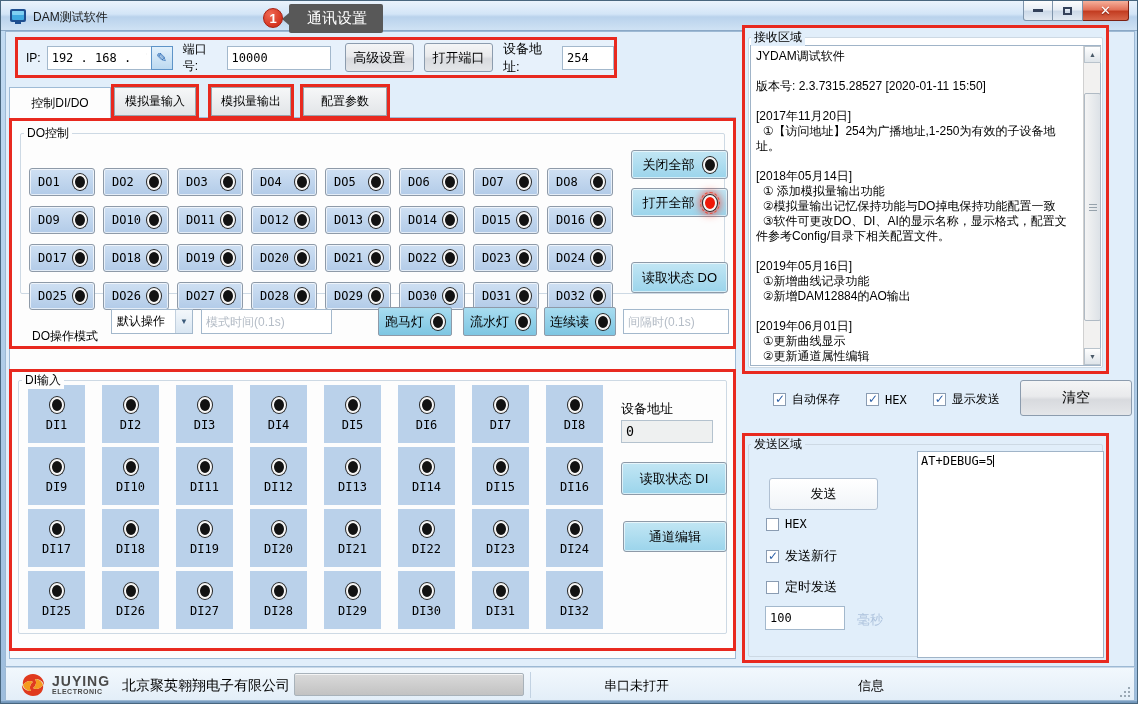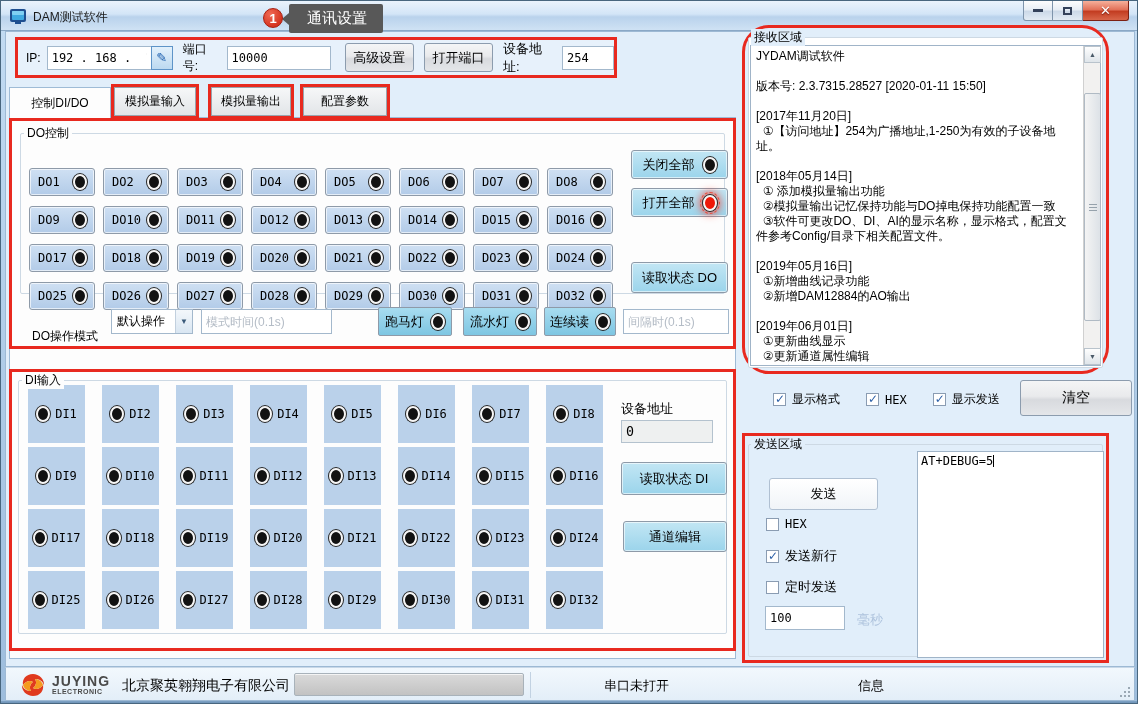--- a/index.html
+++ b/index.html
@@ -110,30 +110,30 @@
   .mode-time { position:absolute; left:189px; top:188px; width:131px; height:25px; }
   .btn-cyan2 { position:absolute; top:186px; height:29px; border:1px solid #8e9aa8;
     border-radius:2px; background:linear-gradient(180deg,#a7dcf0,#7ec6e2);
     display:flex; align-items:center; justify-content:center; gap:7px; font-size:13px; }
   .interval-input { position:absolute; left:611px; top:188px; width:106px; height:25px; }
 
   
   .di-red { left:8px; top:368px; width:727px; height:282px; background:#fdfdfd; }
   .di-grid { position:absolute; left:16px; top:13px; display:grid;
     grid-template-columns:repeat(8,57px); grid-auto-rows:58px; column-gap:17px; row-gap:4px; }
-  .di-cell { background:#bad1ea; display:flex; align-items:center;
+  .di-cell { background:#bad1ea; display:flex; flex-direction:column; align-items:center;
     justify-content:center; gap:5px; }
   .di-cell .ch-label { font-size:12px; }
   .di-addr-label { position:absolute; left:609px; top:28px; font-size:13px; }
   .di-addr-input { position:absolute; left:609px; top:48px; width:92px; height:23px;
     background:#eef0f0; border:1px solid #b4c2ce; padding:2px 4px;
     font-family:"DejaVu Sans Mono","Liberation Mono",monospace; }
 
   
-  .recv-red { left:741px; top:24px; width:367px; height:349px; background:#e1eefa;border-radius:27px; }
+  .recv-red { left:741px; top:24px; width:367px; height:349px; background:#e1eefa; }
   .recv-text { position:absolute; left:5px; top:17px; width:351px; height:321px;
     background:#fff; border:1px solid #a0b4c8; padding:3px 22px 3px 5px;
     white-space:pre-wrap; line-height:15px; font-size:12px; overflow:hidden; }
   .sbar { position:absolute; right:6px; top:18px; width:17px; height:319px;
     background:#f2f1f0; border-left:1px solid #d0d0d0; }
   .sbtn { position:absolute; left:0; width:17px; height:17px;
     background:linear-gradient(180deg,#fefefe,#dfe5ea); border:1px solid #b9c3cc;
     display:flex; align-items:center; justify-content:center; font-size:7px; color:#4a5a68; }
   .sthumb { position:absolute; left:0; top:47px; width:17px; height:228px;
     background:linear-gradient(90deg,#f4f4f4,#dde2e7); border:1px solid #b0bac4;
@@ -584,21 +584,21 @@
       <div class="sthumb"></div>
       <div class="sbtn" style="bottom:0">
           <span>▼</span>
         </div>
     </div>
   </div>
 
   <div class="recv-opts">
     <span class="cbrow">
       <span class="cb checked"></span>
-      <span>显示格式</span>
+      <span>自动保存</span>
     </span>
     <span class="cbrow">
       <span class="cb checked"></span>
       <span style="font-family:'DejaVu Sans Mono',monospace">HEX</span>
     </span>
     <span class="cbrow">
       <span class="cb checked"></span>
       <span>显示发送</span>
     </span>
   </div>

